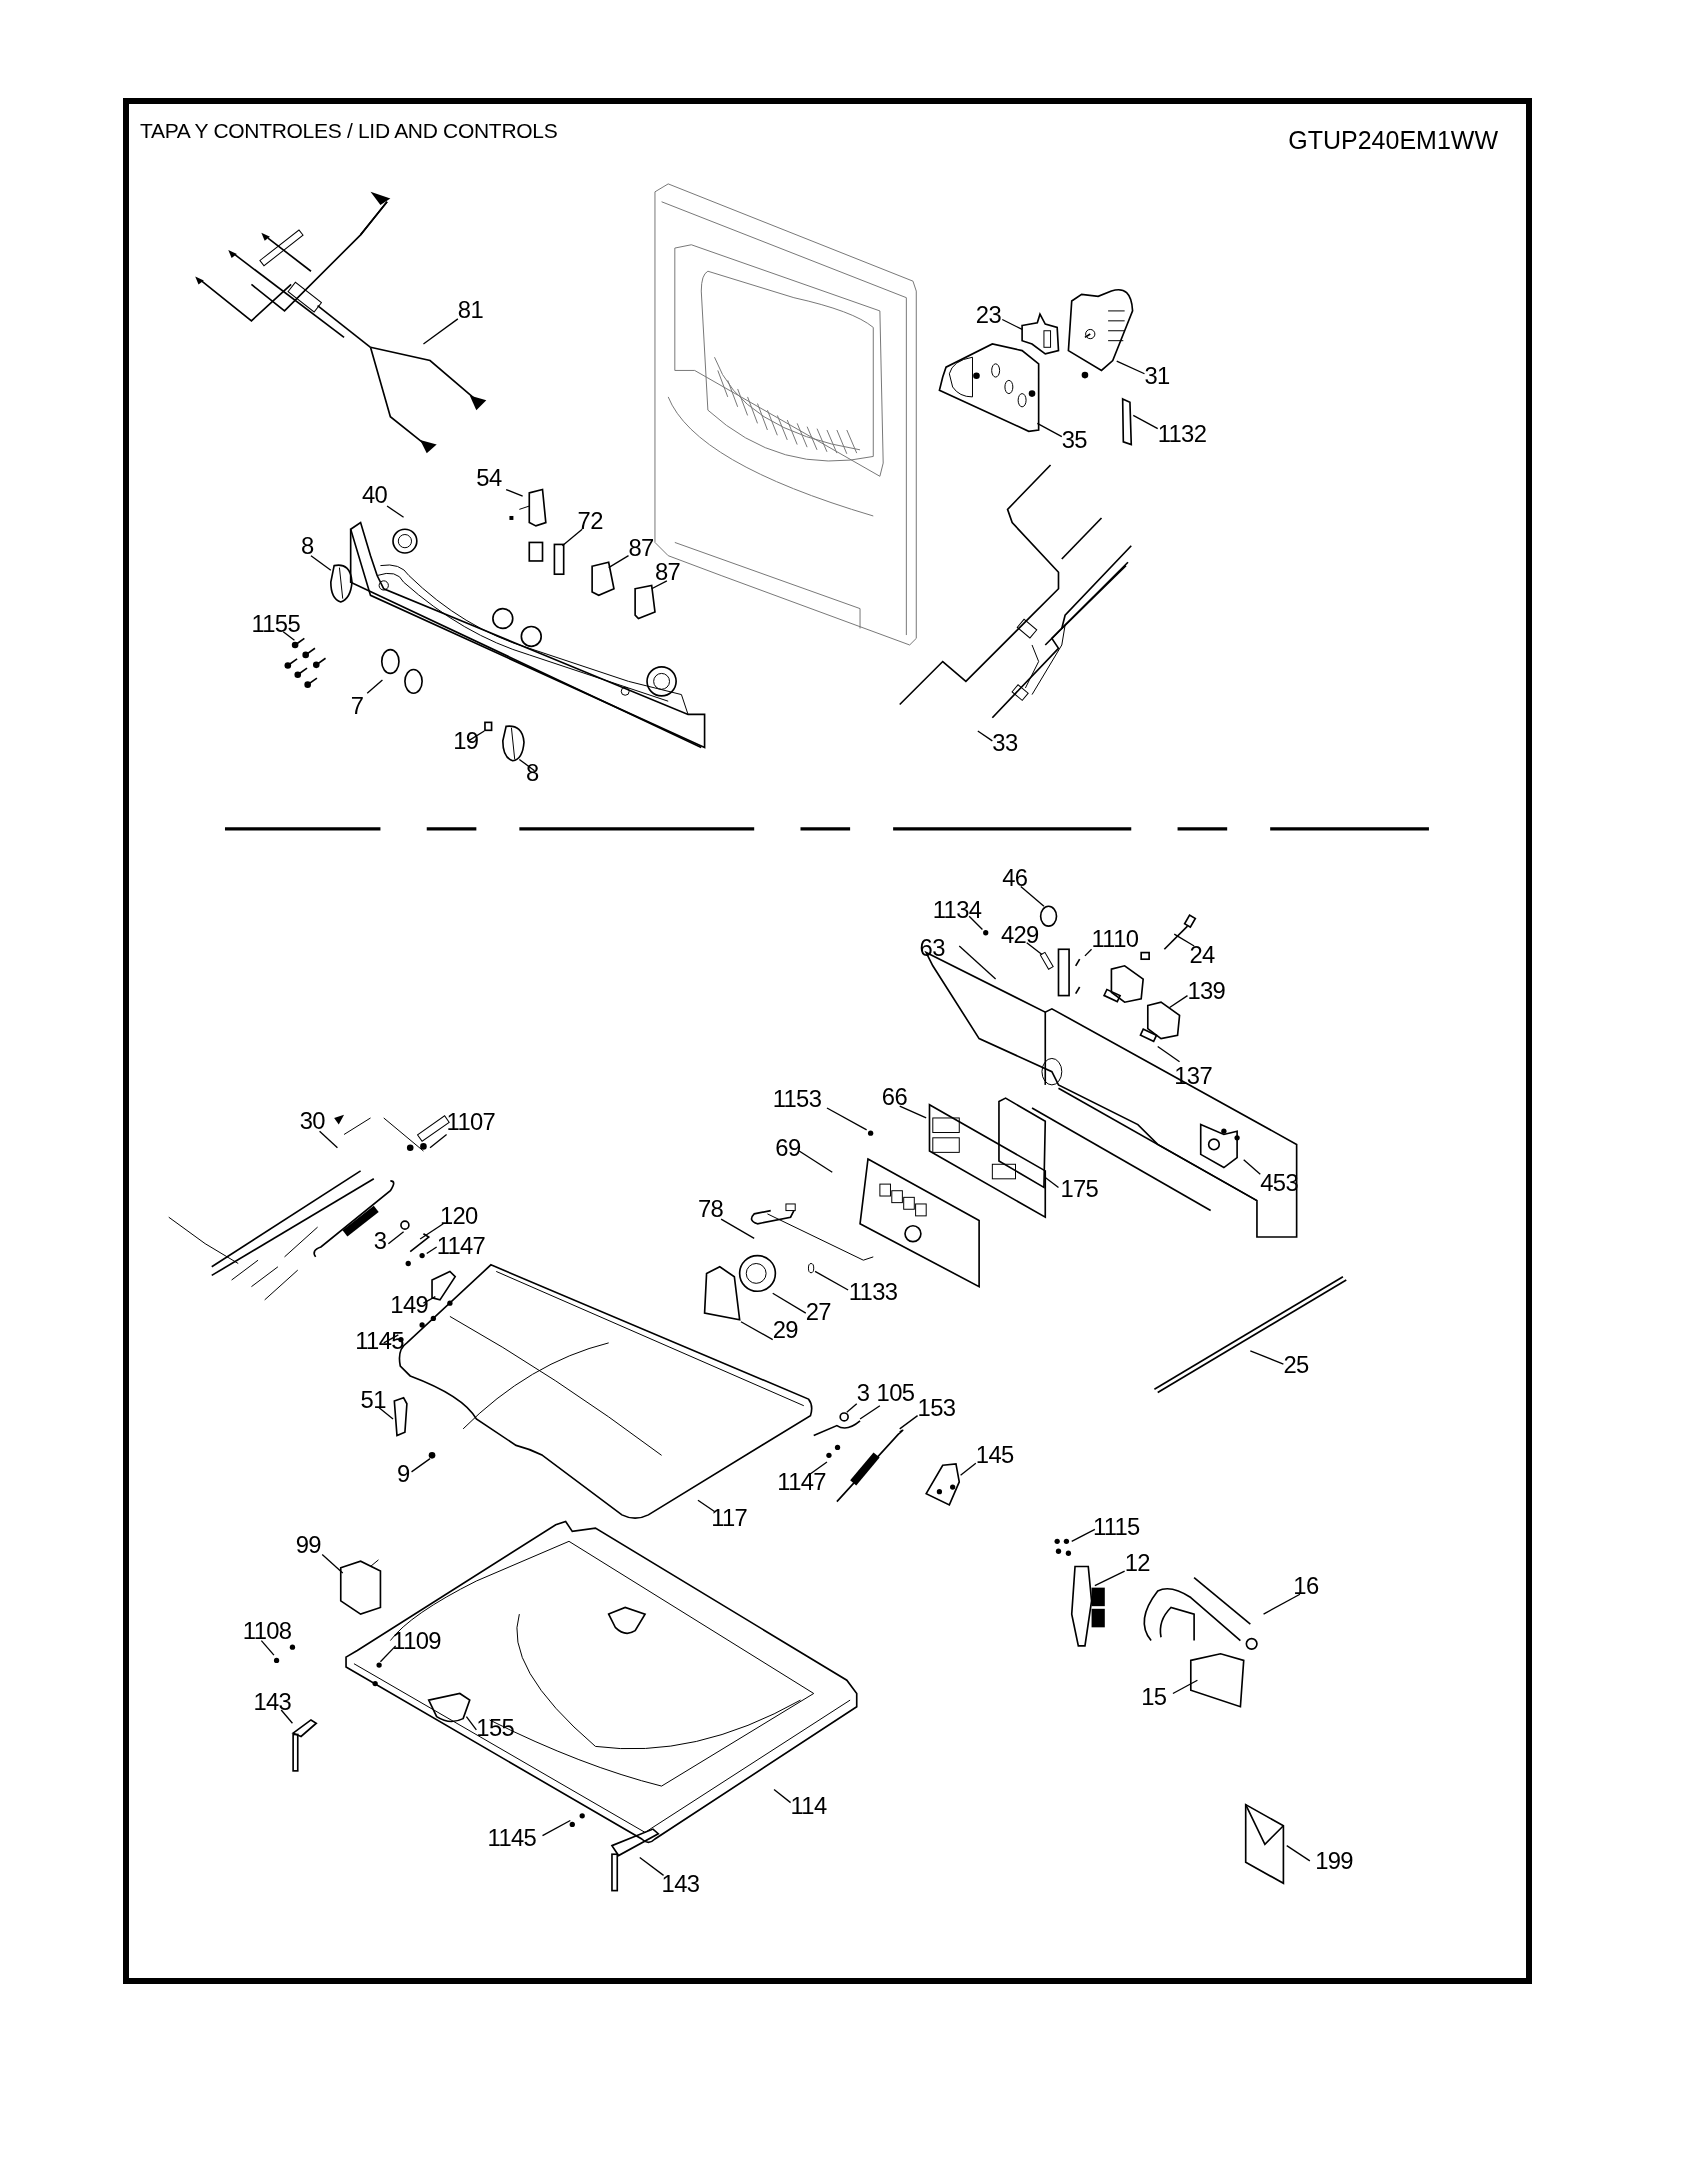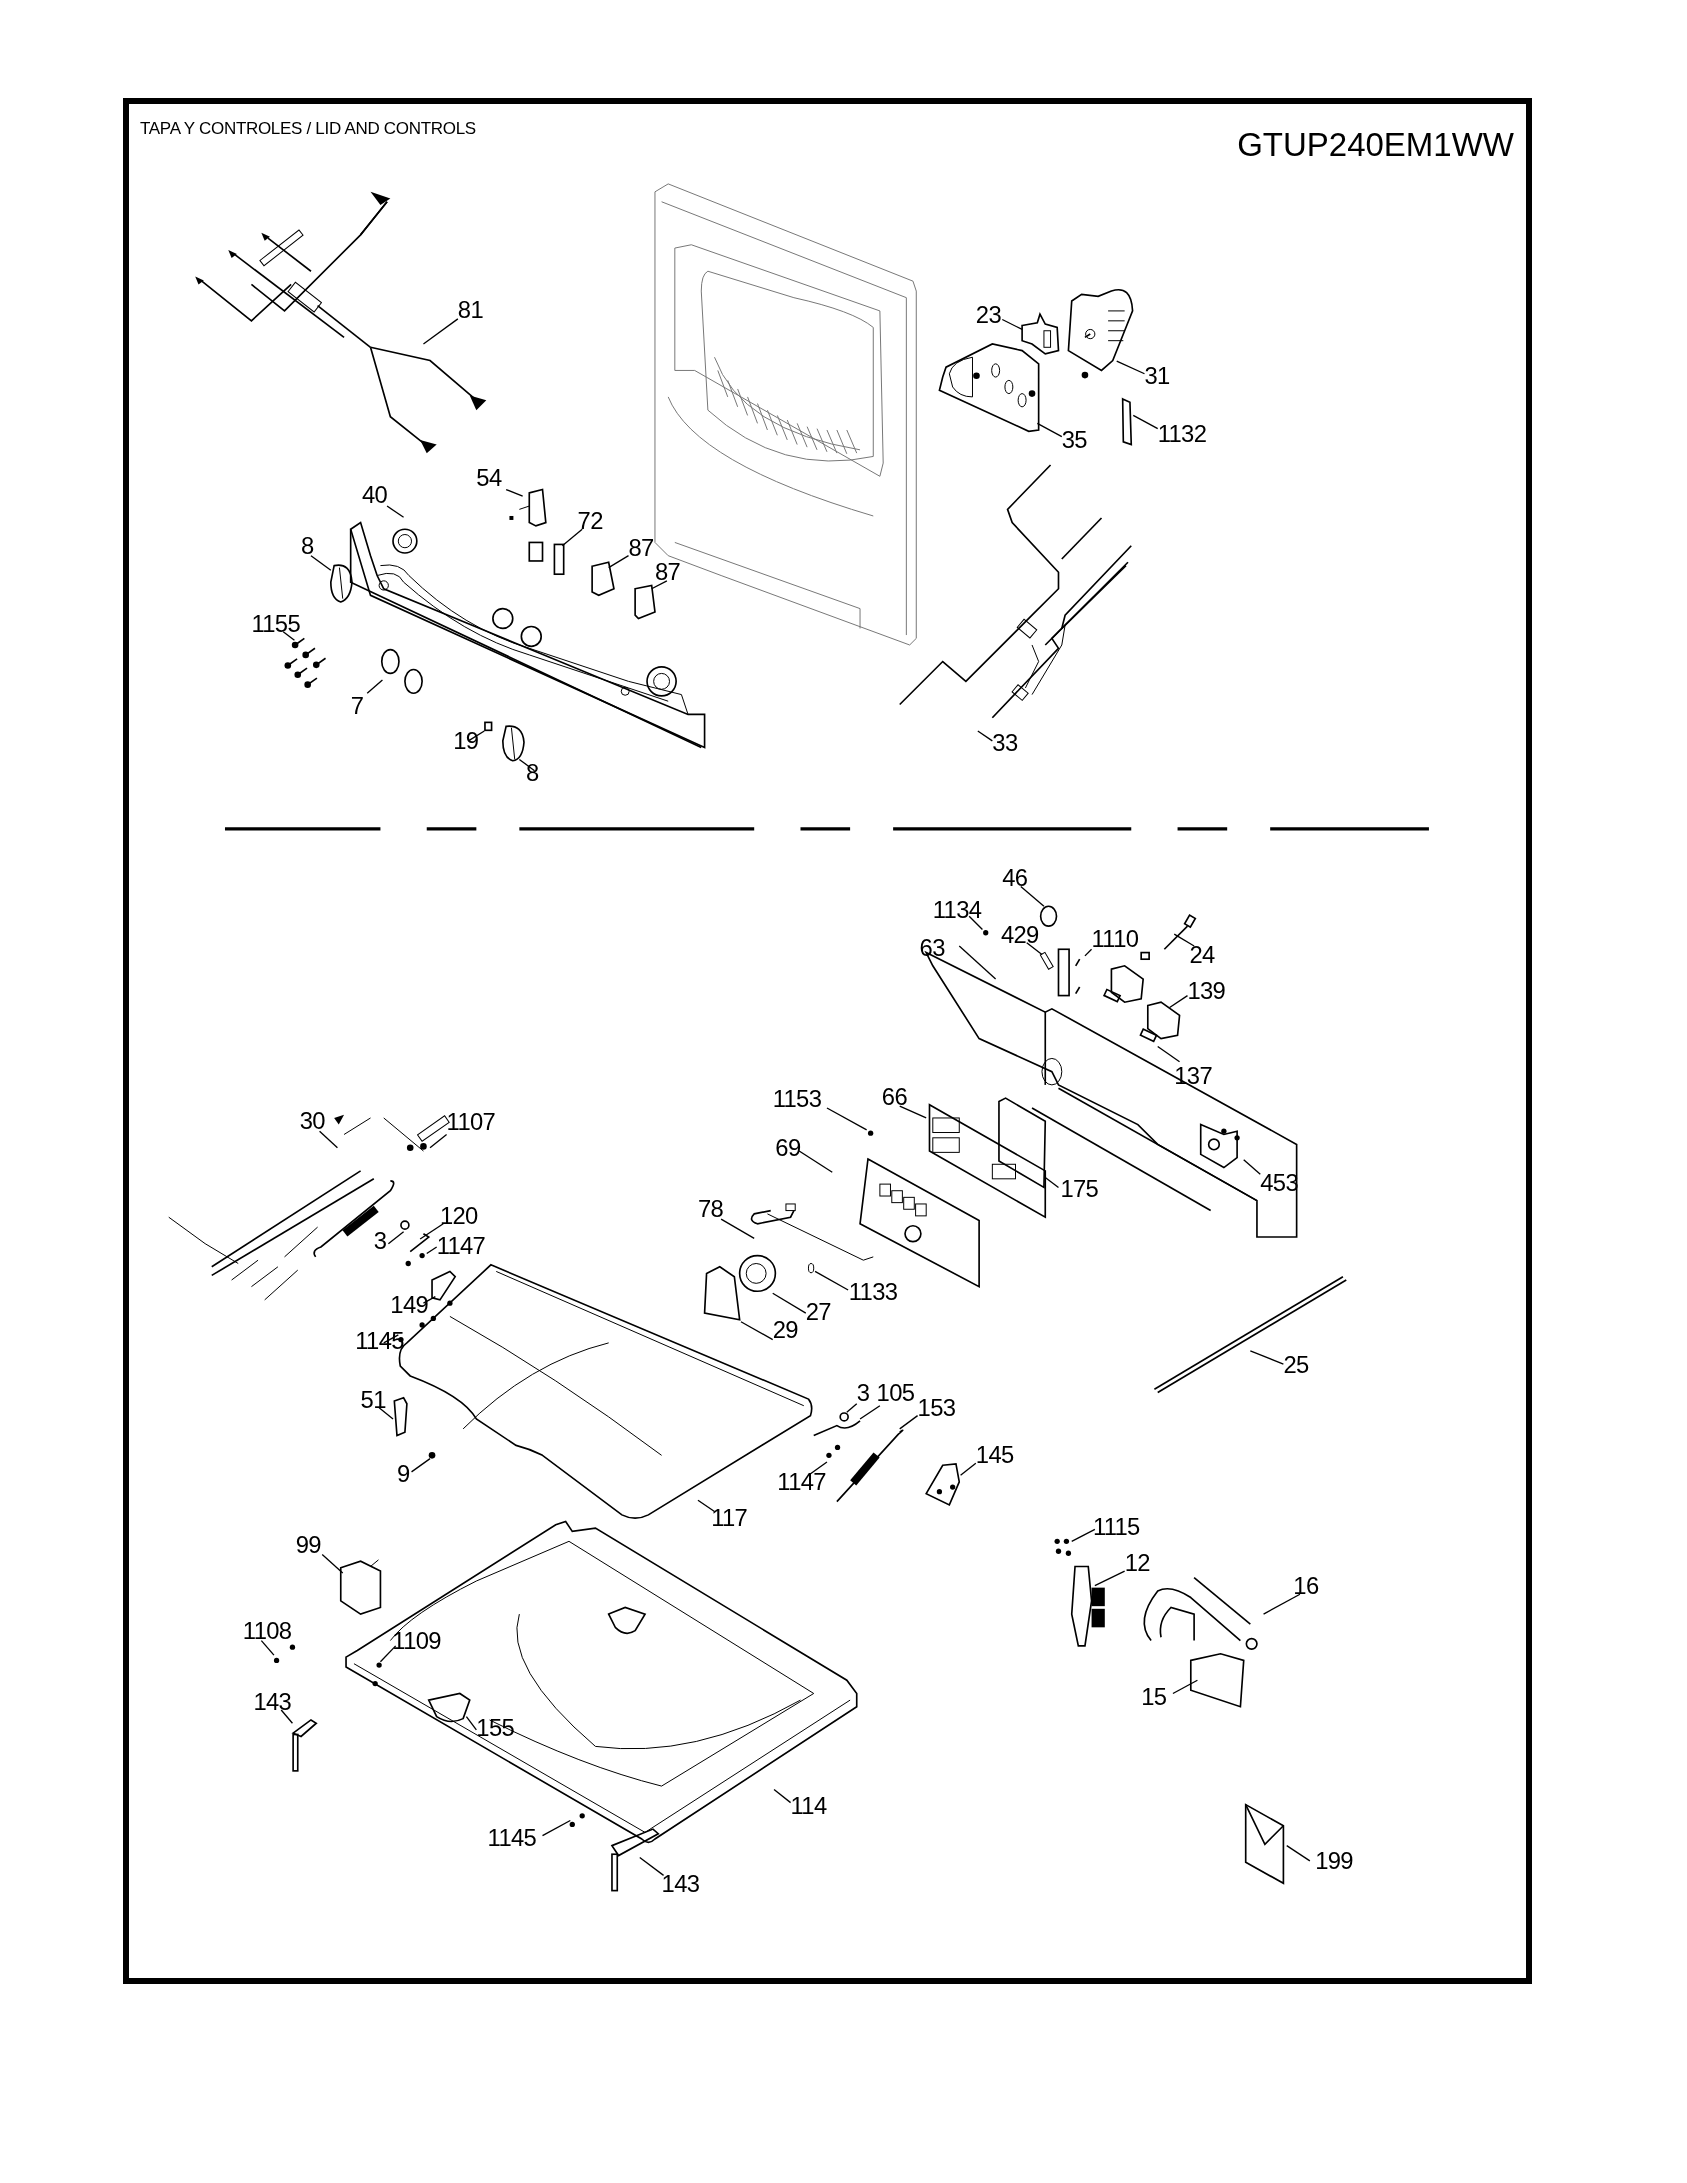--- a/index.html
+++ b/index.html
@@ -1,21 +1,21 @@
 <!DOCTYPE html>
 <html style="font-size:10.6px"><head>
 <meta charset="utf-8">
 <style>
   html, body { margin: 0; padding: 0; background: #ffffff; }
   body { width: 1687px; height: 2183px; position: relative; overflow: hidden;
          font-family: "Liberation Sans", sans-serif; color: #000; }
   .frame { position: absolute; left: 123px; top: 98px; width: 1409px; height: 1886px;
            border: 6.6px solid #000; box-sizing: border-box; }
-  .title { position: absolute; left: 140px; top: 119px; font-size: 17px; letter-spacing: -0.3px; }
-  .model { position: absolute; right: 173px; top: 126px; font-size: 33px; }
+  .title { position: absolute; left: 140px; top: 119px; font-size: 21px; letter-spacing: -0.3px; }
+  .model { position: absolute; right: 189px; top: 126px; font-size: 25px; }
   svg.diagram { position: absolute; left: 0; top: 0; width: 1687px; height: 2183px; }
   .lbl { font-family: "Liberation Sans", sans-serif; font-size: 36px; fill: #000; letter-spacing: -1px; }
   .stroke { fill: none; stroke: #000; stroke-width: 2.5; }
   .thin { fill: none; stroke: #000; stroke-width: 1.5; }
   .faint { fill: none; stroke: #777; stroke-width: 1.5; }
   .leader { stroke: #000; stroke-width: 2; }
   .fillb { fill: #000; }
   .sep { stroke: #000; stroke-width: 5; }
 </style>
 </head>

